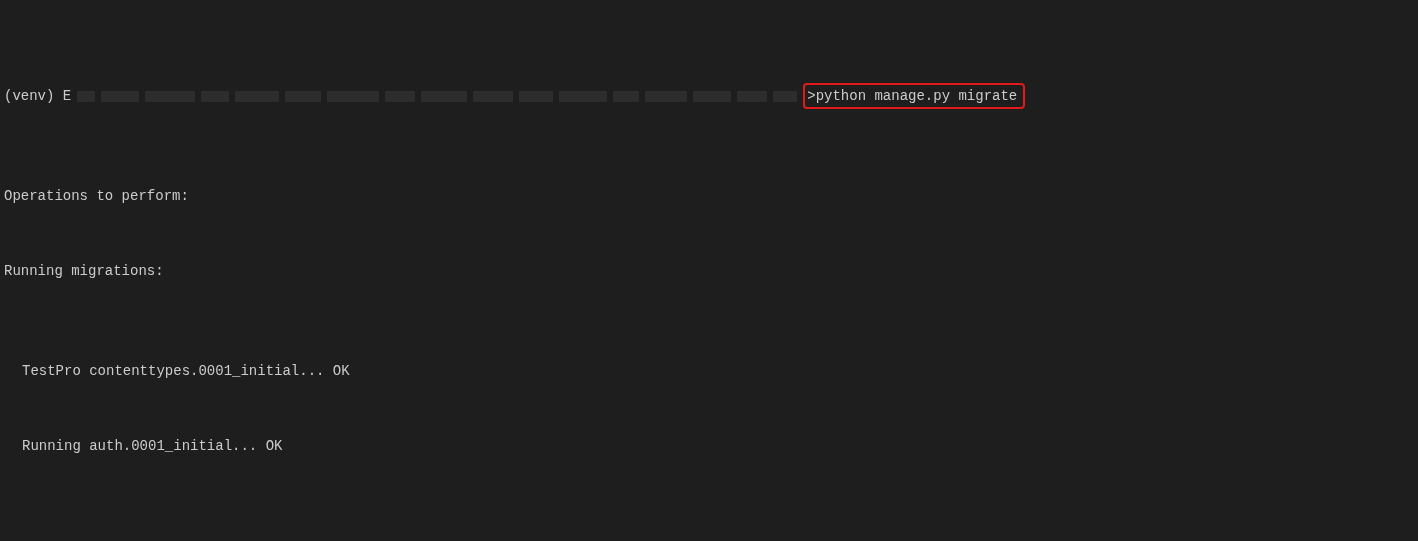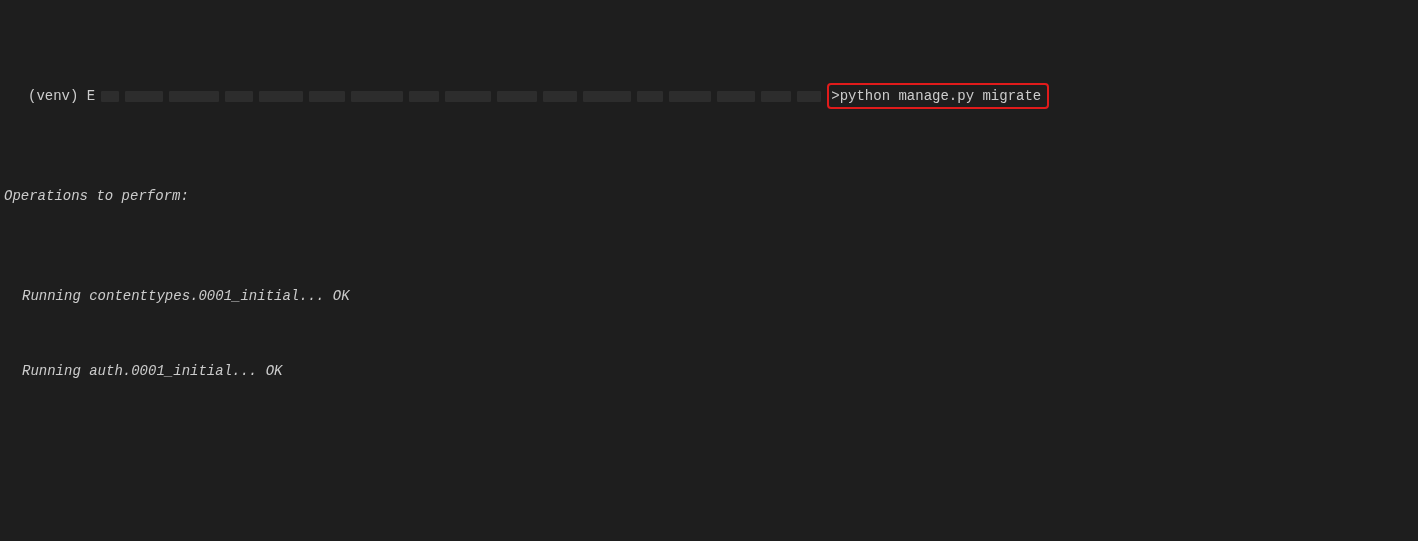--- a/index.html
+++ b/index.html
@@ -16,38 +16,36 @@
   }
   .terminal {
     padding: 8px 4px 4px 4px;
     white-space: pre;
     position: relative;
   }
   .prompt-line {
     display: flex;
     align-items: center;
     flex-wrap: nowrap;
-    margin-left: 24px;
   }
   .cmd-box {
     display: inline-block;
     border: 2px solid #e11b1b;
     border-radius: 4px;
     padding: 0px 6px 0px 2px;
     margin-left: 0;
     color: #cccccc;
     line-height: 22px;
     height: 22px;
   }
   .arrow {
     color: #cccccc;
   }
   .line {
     white-space: pre;
-    font-style: italic;
   }
   .indent1 { padding-left: 18px; }
   .redacted-strip {
     display: inline-flex;
     gap: 6px;
     vertical-align: middle;
     margin: 0 6px;
   }
   .redacted-strip span {
     display: inline-block;
@@ -68,22 +66,23 @@
       <span style="width:28px"></span><span style="width:44px"></span><span style="width:36px"></span>
       <span style="width:52px"></span><span style="width:30px"></span><span style="width:46px"></span>
       <span style="width:40px"></span><span style="width:34px"></span><span style="width:48px"></span>
       <span style="width:26px"></span><span style="width:42px"></span><span style="width:38px"></span>
       <span style="width:30px"></span><span style="width:24px"></span>
     </span>
     <span class="cmd-box"><span class="arrow">&gt;</span><span>python manage.py migrate</span></span>
   </div>
 
   <div class="line">Operations to perform:</div>
+  <div class="line">Running migrations:</div>
 
-  <div class="line indent1">Running contenttypes.0001_initial... OK</div>
+  <div class="line indent1">TestPro contenttypes.0001_initial... OK</div>
   <div class="line indent1">Running auth.0001_initial... OK</div>
   
   
   
   
   
   
   
   
   

